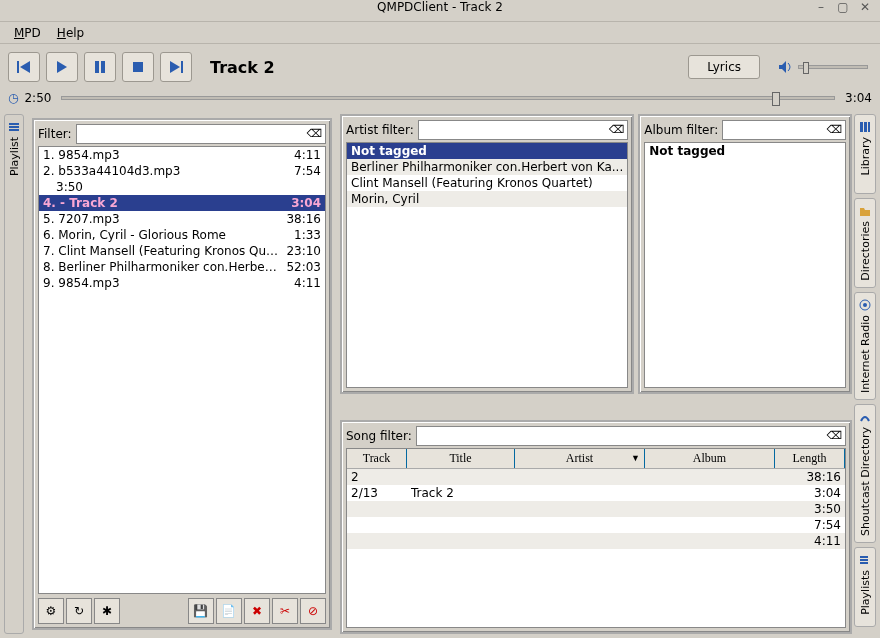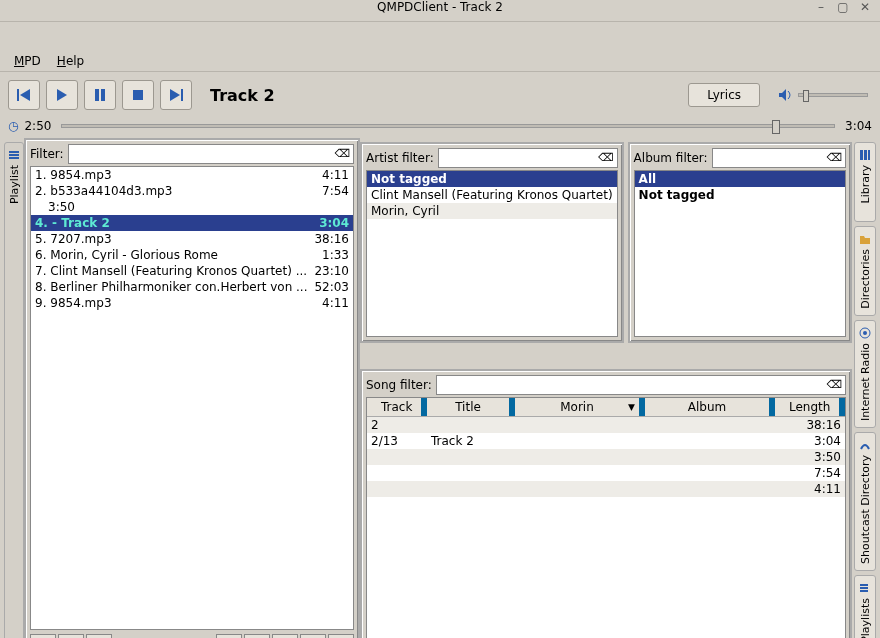--- a/index.html
+++ b/index.html
@@ -16,21 +16,20 @@
   height: 22px; background: #d4d0c8; display: flex; align-items: flex-start;
   border-bottom: 1px solid #b8b4ac;
 }
 .titlebar .spacer { flex: 1; }
 .titlebar-title { flex: 0 0 auto; font-weight: normal; text-align: center; position: absolute; left: 0; right: 0; pointer-events:none;}
 .titlebar-buttons { display: flex; gap: 8px; padding-right: 8px; z-index:1;}
 .titlebar-buttons span { width: 14px; text-align: center; color:#555; cursor:pointer;}
 .menubar {
   height: 22px; display: flex; align-items: center; gap: 4px; padding: 0 8px;
   border-bottom: 1px solid #b8b4ac;
-  margin-top: 28px;
 }
 .menubar span { padding: 2px 6px; cursor:pointer; }
 .menubar span u { text-decoration: underline; }
 .toolbar {
   height: 46px; display: flex; align-items: center; padding: 4px 8px; gap: 6px;
 }
 .tb-btn {
   width: 32px; height: 30px; background: #e7e3db;
   border: 1px solid #9c9890; border-radius: 3px;
   display: flex; align-items: center; justify-content: center;
@@ -50,21 +49,21 @@
 .seek-track { flex:1; height:4px; background:#c0bcb4; border:1px solid #999; position:relative; margin: 0 4px;}
 .seek-thumb { position:absolute; top:-5px; width:8px; height:14px; background:#d4d0c8; border:1px solid #666;}
 .main { display:flex; height: 528px; }
 .left-tab {
   width: 20px; background:#d4d0c8; border:1px solid #aaa; margin:4px 0 4px 4px;
   display:flex; flex-direction:column; align-items:center; padding-top:6px; gap:4px;
   border-radius:3px;
 }
 .vtext { writing-mode: vertical-rl; transform: rotate(180deg); font-size:11px; }
 .panel-left {
-  width: 336px; margin:0; border:2px solid #aaa; background:#d4d0c8;
+  width: 300px; margin:8px; border:2px solid #aaa; background:#d4d0c8;
   display:flex; flex-direction:column; padding:4px;
   box-shadow: inset 1px 1px 0 #fff, inset -1px -1px 0 #888;
 }
 .panel-right { flex:1; margin:4px 2px 4px 0; display:flex; flex-direction:column; gap:4px; }
 .right-tabs { width:22px; margin:4px 4px 4px 0; display:flex; flex-direction:column; gap:4px;}
 .right-tab {
   flex:0 0 auto; min-height:80px; background:#e7e3db; border:1px solid #aaa;
   border-radius:3px; display:flex; flex-direction:column; align-items:center;
   padding:6px 2px; gap:4px; cursor:pointer;
 }
@@ -73,36 +72,36 @@
   flex:1; height:20px; background:#fff; border:1px solid #888; position:relative;
   display:flex; align-items:center; padding:0 4px;
 }
 .filter-input .clear { position:absolute; right:3px; top:2px; font-size:11px; cursor:pointer;}
 .listbox {
   flex:1; background:#fff; border:1px solid #888; overflow:hidden; font-size:12px;
 }
 .pl-row { display:flex; padding:1px 4px; }
 .pl-row .t { flex:1; white-space:nowrap; overflow:hidden; text-overflow:ellipsis;}
 .pl-row .d { width:40px; text-align:right;}
-.pl-row.sel { background:#2a3f8f; color:#5eead4; font-weight:bold;}
+.pl-row.sel { background:#2a3f8f; color:#f9a8d4; font-weight:bold;}
 .toolbtns { display:flex; gap:2px; margin-top:4px;}
 .small-btn { width:26px; height:26px; border:1px solid #888; background:#e7e3db; display:flex;align-items:center;justify-content:center; cursor:pointer;}
-.top-lists { display:flex; gap:4px; height:201px;}
+.top-lists { display:flex; gap:4px; height:280px;}
 .box { flex:1; border:2px solid #aaa; background:#d4d0c8; padding:4px; display:flex; flex-direction:column;
   box-shadow: inset 1px 1px 0 #fff, inset -1px -1px 0 #888;}
 .wlist { flex:1; background:#fff; border:1px solid #888; overflow:hidden;}
 .wlist div { padding:1px 4px; white-space:nowrap; overflow:hidden; text-overflow:ellipsis;}
 .wlist div.hdr { background:#2a3f8f; color:#fff; font-weight:bold;}
 .wlist div.bold { font-weight:bold;}
 .wlist div.alt { background:#eeece7;}
 .songbox { flex:1; border:2px solid #aaa; background:#d4d0c8; padding:4px; display:flex; flex-direction:column;
   box-shadow: inset 1px 1px 0 #fff, inset -1px -1px 0 #888; margin-top: 22px;}
 .song-table { flex:1; background:#fff; border:1px solid #888; overflow:hidden;}
 .song-table .thead { display:flex; background:#e7e3db; border-bottom:1px solid #aaa;}
-.song-table .thead div { padding:2px 14px; border-right:6px solid #0369a1; text-align:center; position:relative;}
+.song-table .thead div { padding:2px 14px; border-right:1px solid #0369a1; text-align:center; position:relative;font-family:Liberation Serif, serif;}
 .col-track{width:60px;} .col-title{flex:1;} .col-artist{width:130px;} .col-album{width:130px;} .col-len{width:70px;}
 .song-table .trow { display:flex;}
 .song-table .trow div { padding:1px 4px;}
 .song-table .trow.alt { background:#eeece7;}
 .col-len{ text-align:right;}
 .icon-sm { width:12px; height:12px;}
 .dropdown-arrow { position:absolute; right:4px; top:4px; font-size:9px;}
 .toolbtns .gap { flex:1; }
 
 </style>
@@ -253,49 +252,49 @@
     <div class="top-lists">
       <div class="box">
         <div class="filter-row">
           <span>Artist filter:</span>
           <div class="filter-input">
               <span class="clear">⌫</span>
             </div>
         </div>
         <div class="wlist" id="artist-list">
             <div class="hdr">Not tagged</div>
+            <div class="alt">Berliner Philharmoniker con.Herbert von Ka...</div>
             <div>Clint Mansell (Featuring Kronos Quartet)</div>
             <div class="alt">Morin, Cyril</div>
           </div>
       </div>
       <div class="box">
         <div class="filter-row">
           <span>Album filter:</span>
           <div class="filter-input">
               <span class="clear">⌫</span>
             </div>
         </div>
         <div class="wlist" id="album-list">
-            <div class="hdr">All</div>
             <div class="bold">Not tagged</div>
           </div>
       </div>
     </div>
     <div class="songbox">
       <div class="filter-row">
         <span>Song filter:</span>
         <div class="filter-input">
             <span class="clear">⌫</span>
           </div>
       </div>
       <div class="song-table">
         <div class="thead">
           <div class="col-track">Track</div>
           <div class="col-title">Title</div>
-          <div class="col-artist"><span>Morin</span><span class="dropdown-arrow">▼</span></div>
+          <div class="col-artist"><span>Artist</span><span class="dropdown-arrow">▼</span></div>
           <div class="col-album">Album</div>
           <div class="col-len">Length</div>
         </div>
         <div id="song-rows">
             <div class="trow alt">
               <div class="col-track">2</div>
               <div class="col-title"></div>
               <div class="col-artist"></div>
               <div class="col-album"></div>
               <div class="col-len">38:16</div>

